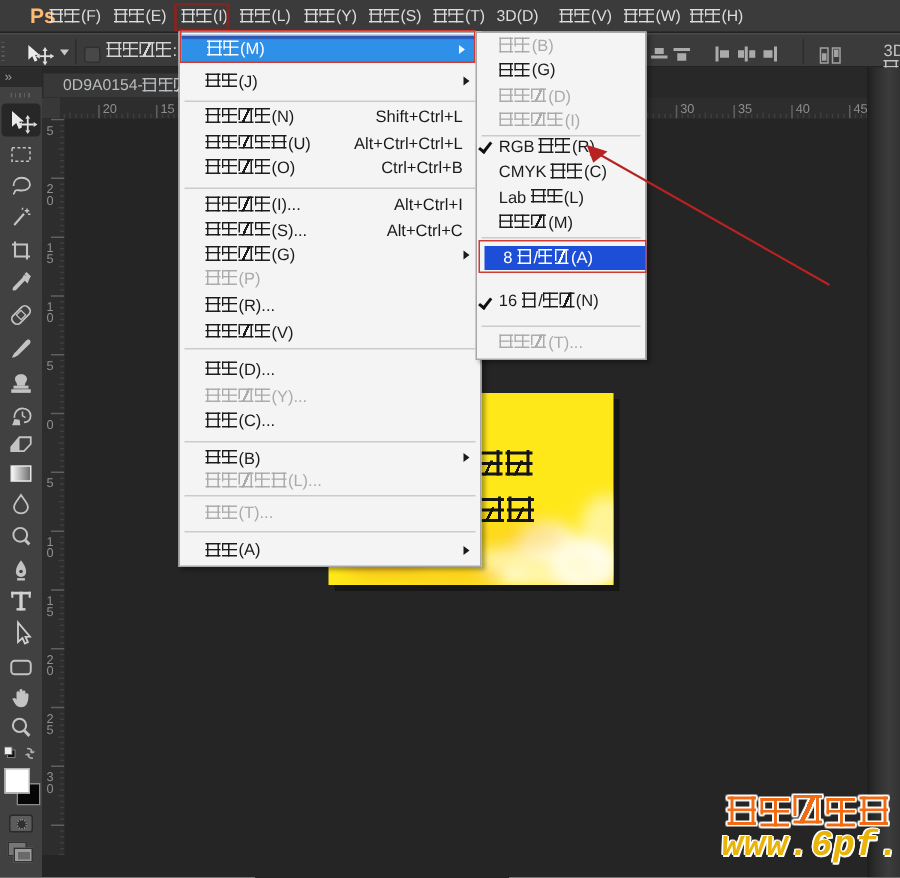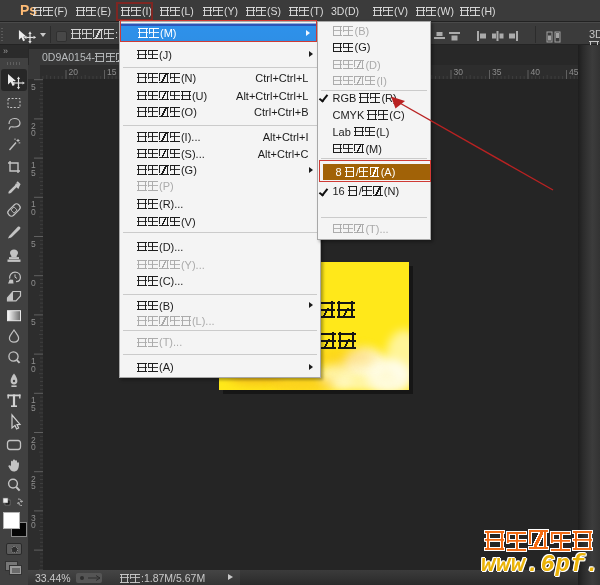--- a/index.html
+++ b/index.html
@@ -601,39 +601,28 @@
       <span class="ab" style="left:11px;top:477px;width:16px;height:15px;background:#060606;border:1px solid #8a8a8a"></span>
       <span class="ab" style="left:3px;top:467px;width:17px;height:17px;background:#fff;border:1px solid #b4b4b4"></span>
       <span class="ab" style="left:6px;top:498px;width:16px;height:12px;background:#5c5c5c;border:1px solid #2a2a2a;border-radius:2px">
         <span class="ab" style="left:4px;top:1.5px;width:7px;height:7px;background:#2f2f2f;border-radius:50%;border:1px dotted #999"></span>
       </span>
       <span class="ab" style="left:5px;top:516px;width:13px;height:10px;background:#777;border:1px solid #333"></span>
       <span class="ab" style="left:9px;top:520px;width:13px;height:10px;background:#9a9a9a;border:1px solid #333">
         <span class="ab" style="left:2px;top:2px;width:8px;height:5px;background:#6a6a6a"></span>
       </span>
     </div>
-<div id="sbar" class="ab">
-      <div id="sbarL"></div>
-      <span class="ab" style="left:7px;top:2px">33.44%</span>
-      <svg class="ab" style="left:48px;top:2.5px" width="26" height="10" viewBox="0 0 26 10">
-        <rect x="0" y="0" width="26" height="10" rx="2" fill="#555"></rect>
-        <circle cx="6" cy="5" r="2" fill="#2e2e2e"></circle>
-        <path d="M12 5 L24 5 M20 2.5 L24 5 L20 7.5" stroke="#2e2e2e" fill="none"></path>
-      </svg>
-      <span class="ab" style="left:92px;top:2px"><i></i><i></i>:1.87M/5.67M</span>
-      <span class="ab tri" style="left:200px;top:4px;border-top:3.5px solid transparent;border-bottom:3.5px solid transparent;border-left:5px solid #c9c9c9"></span>
-    </div>
 <div id="mmenu" class="ab menu">
       <div class="mr" style="top:24.5px">
         <span class="lb"><i></i><i></i>(J)</span>
         <span class="arr"></span>
       </div>
       <div class="mr" style="top:48.0px">
         <span class="lb"><i></i><i></i><i></i><i></i>(N)</span>
-        <span class="sc">Ctrl+Ctrl+L</span>
+        <span class="sc">Shift+Ctrl+L</span>
       </div>
       <div class="mr" style="top:65.5px">
         <span class="lb"><i></i><i></i><i></i><i></i><i></i>(U)</span>
         <span class="sc">Alt+Ctrl+Ctrl+L</span>
       </div>
       <div class="mr" style="top:82.0px">
         <span class="lb"><i></i><i></i><i></i><i></i>(O)</span>
         <span class="sc">Ctrl+Ctrl+B</span>
       </div>
       <div class="mr" style="top:107.0px">
@@ -711,31 +700,31 @@
       </div>
       <div class="mr" style="top:84.8px">
         <span class="lb">CMYK <i></i><i></i>(C)</span>
       </div>
       <div class="mr" style="top:101.5px">
         <span class="lb">Lab <i></i><i></i>(L)</span>
       </div>
       <div class="mr" style="top:118.5px">
         <span class="lb"><i></i><i></i><i></i>(M)</span>
       </div>
-      <div class="mr" style="top:161.0px">
+      <div class="mr" style="top:171px">
         <span class="lb">16 <i></i>/<i></i><i></i>(N)</span>
         <span class="ck" style="top:3.5px"></span>
       </div>
       <div class="mr g" style="top:198.5px">
         <span class="lb"><i></i><i></i><i></i>(T)...</span>
       </div>
       <div class="sep" style="top:67.5px"></div>
       <div class="sep" style="top:136.0px"></div>
       <div class="sep" style="top:194.5px"></div>
-      <div class="hl" style="left:5px;top:142px;width:108px;height:16px;font-size:11px;line-height:16px;background:#a16207">
+      <div class="hl" style="left:5px;top:142px;width:108px;height:16px;font-size:11px;line-height:16px;background:#1d4ed8">
         <span style="position:absolute;left:13px">8 <i></i>/<i></i><i></i>(A)</span>
       </div>
     </div>
 <div class="redbox ab" style="left:318.5px;top:159.5px;width:112px;height:22px;border-width:1.3px"></div>
 <svg class="ab" style="left:388px;top:95px" width="170" height="100" viewBox="0 0 170 100">
       <line x1="10" y1="7" x2="165" y2="95" stroke="#b92222" stroke-width="1.4"></line>
       <path d="M3 1.5 L17 6 L7.5 13.5 Z" fill="#b92222"></path>
     </svg>
 <div class="ab wm1" style="left:485px;top:528px;color:#f26a12;font-size:22px;font-weight:bold;filter:drop-shadow(1px 0 0 #fff) drop-shadow(-1px 0 0 #fff) drop-shadow(0 1px 0 #fff) drop-shadow(0 -1px 0 #fff);white-space:nowrap"><i></i><i></i><i></i><i></i><i></i></div>
 <div class="ab" style="left:481px;top:551px;color:#eab308;font-size:24px;font-weight:bold;font-style:italic;font-family:Liberation Mono, monospace;letter-spacing:0.5px;text-shadow:1px 0 0 #fff,-1px 0 0 #fff,0 1px 0 #fff,0 -1px 0 #fff,1px 1px 0 #fff,-1px -1px 0 #fff;white-space:nowrap">www.6pf.cn</div>

